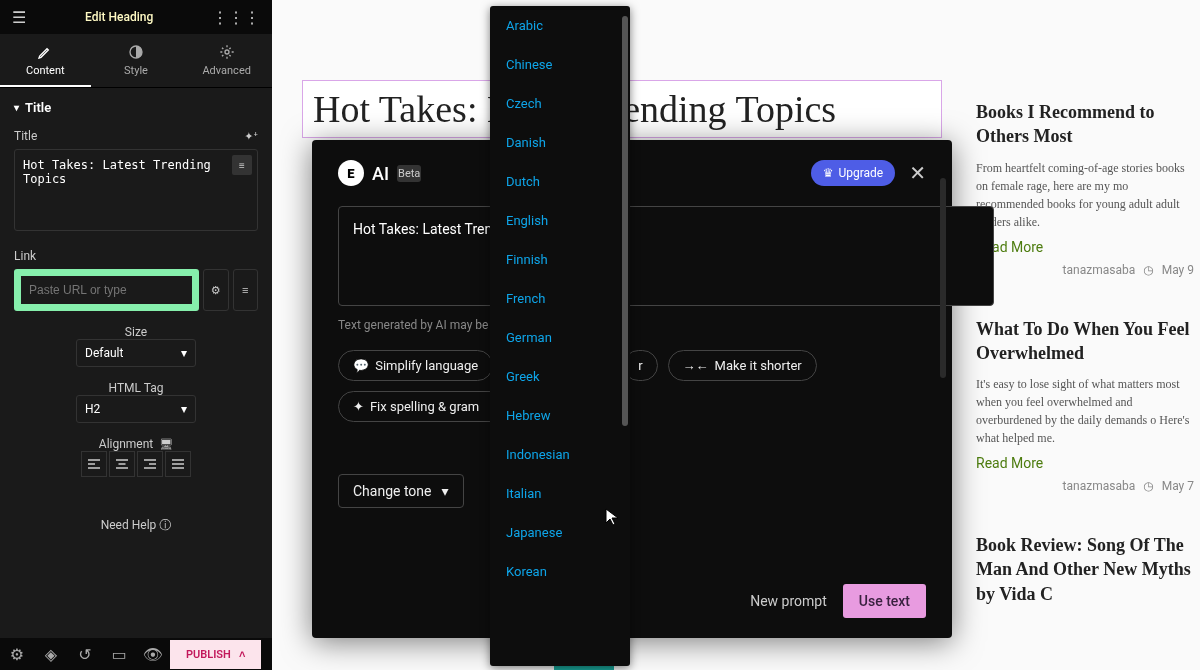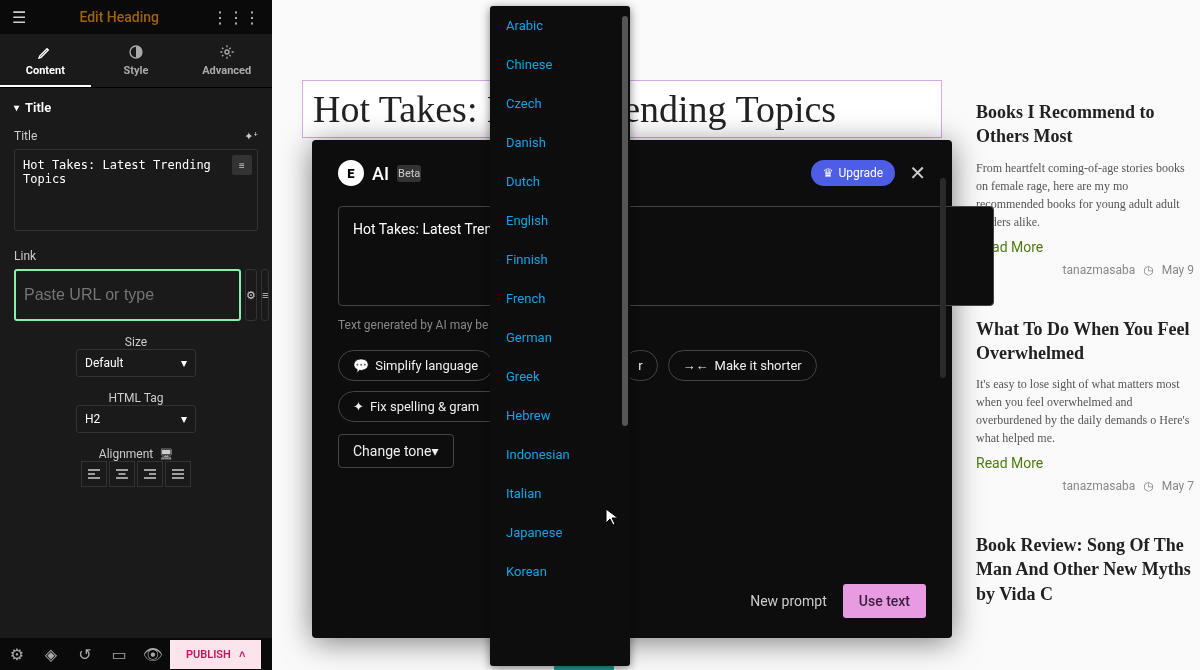--- a/index.html
+++ b/index.html
@@ -1,32 +1,32 @@
 <!DOCTYPE html>
 <html><head>
 <meta charset="utf-8">
 <style>
 * { margin: 0; padding: 0; box-sizing: border-box; }
 body { font-family: -apple-system, BlinkMacSystemFont, "Segoe UI", Roboto, sans-serif; background: #f5f5f5; overflow: hidden; width: 1200px; height: 670px; position: relative; }
 
 .sidebar { position: absolute; left: 0; top: 0; width: 272px; height: 670px; background: #1a1a1a; color: #ccc; }
 .sb-header { display: flex; align-items: center; justify-content: space-between; padding: 8px 12px; background: #0a0a0a; height: 34px; }
-.sb-title { color: #a16207; font-size: 14px; font-weight: 500; }
+.sb-title { color: #fef9c3; font-size: 12px; font-weight: 500; }
 .sb-menu-icon, .sb-grid-icon { color: #ccc; cursor: pointer; }
 .sb-tabs { display: flex; background: #1a1a1a; border-bottom: 1px solid #000; }
-.sb-tab { flex: 1; text-align: center; padding: 10px 0 8px; cursor: pointer; font-size: 11px; color: #aaa; font-weight: bold; }
+.sb-tab { flex: 1; text-align: center; padding: 10px 0 8px; cursor: pointer; font-size: 11px; color: #aaa; }
 .sb-tab.active { color: #fff; border-bottom: 2px solid #fff; }
 .sb-tab-icon { display: block; margin: 0 auto 4px; }
 .sb-section { padding: 12px 14px; }
 .sb-section-title { display: flex; align-items: center; font-size: 13px; font-weight: 600; color: #fff; cursor: pointer; }
 .sb-section-title::before { content: "▾"; margin-right: 6px; font-size: 10px; }
 .sb-label { font-size: 12px; color: #ccc; margin: 14px 0 6px; display: flex; justify-content: space-between; align-items: center; }
 .sb-textarea { width: 100%; background: #1a1a1a; border: 1px solid #333; border-radius: 3px; color: #fff; padding: 8px; font-size: 12px; height: 82px; resize: none; }
 .sb-input-wrap { display: flex; gap: 4px; }
-.sb-input { flex: 1; background: #1a1a1a; border: 2px solid #86efac; border-radius: 3px; color: #888; padding: 15px 8px; font-size: 16px; }
+.sb-input { flex: 1; background: #1a1a1a; border: 7px solid #86efac; border-radius: 3px; color: #888; padding: 7px 8px; font-size: 12px; }
 .sb-icon-btn { width: 30px; background: #1a1a1a; border: 1px solid #333; border-radius: 3px; display: flex; align-items: center; justify-content: center; cursor: pointer; color: #ccc; font-size: 11px; }
 .sb-row { display: flex; align-items: center; justify-content: space-between; margin-top: 14px; flex-direction: column; }
 .sb-row-label { font-size: 12px; color: #ccc; }
 .sb-select { width: 120px; background: #1a1a1a; border: 1px solid #333; border-radius: 3px; color: #fff; padding: 6px 8px; font-size: 12px; display: flex; justify-content: space-between; align-items: center; cursor: pointer; }
 .sb-align-group { display: flex; gap: 2px; }
 .sb-align-btn { width: 26px; height: 26px; background: #1a1a1a; border: 1px solid #333; display: flex; align-items: center; justify-content: center; cursor: pointer; color: #ccc; }
 .sb-help { text-align: center; font-size: 12px; color: #ccc; margin-top: 40px; cursor: pointer; }
 .sb-footer { position: absolute; bottom: 0; left: 0; width: 272px; height: 32px; background: #0a0a0a; display: flex; align-items: center; }
 .sb-footer-btn { width: 34px; height: 32px; display: flex; align-items: center; justify-content: center; color: #aaa; cursor: pointer; }
 .sb-publish { background: #fce4ec; color: #c2185b; font-size: 11px; font-weight: 600; padding: 8px 16px; cursor: pointer; display: flex; align-items: center; gap: 8px; }
@@ -51,21 +51,21 @@
 .ai-brand { display: flex; align-items: center; gap: 8px; }
 .ai-logo { width: 26px; height: 26px; border-radius: 50%; background: #fff; display: flex; align-items: center; justify-content: center; color: #000; font-weight: 900; font-size: 13px; }
 .ai-title { font-size: 18px; font-weight: 500; color: #fff; }
 .ai-beta { background: #333; color: #ccc; font-size: 11px; padding: 2px 1px; border-radius: 3px; }
 .ai-upgrade { background: #4e5de6; color: #fff; font-size: 12px; padding: 6px 12px; border-radius: 14px; cursor: pointer; display: flex; align-items: center; gap: 5px; }
 .ai-close { color: #ccc; font-size: 20px; cursor: pointer; margin-left: 14px; }
 .ai-textarea { width: 656px; height: 100px; background: #0d0d0d; border: 1px solid #444; border-radius: 4px; padding: 14px; color: #fff; font-size: 14px; }
 .ai-disclaimer { font-size: 12px; color: #888; margin: 12px 0 18px; }
 .ai-chips { display: flex; flex-wrap: wrap; gap: 10px; margin-bottom: 12px; }
 .ai-chip { border: 1px solid #444; border-radius: 18px; padding: 7px 14px; font-size: 13px; color: #eee; cursor: pointer; display: flex; align-items: center; gap: 6px; background: #0d0d0d; }
-.ai-dropdown { border: 1px solid #444; border-radius: 4px; padding: 8px 14px; font-size: 14px; color: #eee; cursor: pointer; display: inline-flex; align-items: center; background: #0d0d0d; }
+.ai-dropdown { border: 1px solid #444; border-radius: 4px; padding: 8px 14px; font-size: 14px; color: #eee; cursor: pointer; display: inline-flex; align-items: center; gap: 10px; background: #0d0d0d; margin-top: 40px; }
 .ai-footer { position: absolute; bottom: 20px; right: 26px; display: flex; gap: 16px; align-items: center; }
 .ai-new-prompt { color: #ccc; font-size: 14px; cursor: pointer; }
 .ai-use-text { background: #e89be0; color: #3a2140; font-size: 14px; font-weight: 500; padding: 9px 16px; border-radius: 3px; cursor: pointer; }
 .ai-scroll { position: absolute; right: 6px; top: 38px; width: 6px; height: 200px; background: #2a2a2a; border-radius: 3px; }
 
 .lang-menu { position: absolute; left: 490px; top: 6px; width: 140px; height: 660px; background: #0d0d0d; border-radius: 3px; overflow: hidden; z-index: 100; box-shadow: 0 2px 10px rgba(0,0,0,0.5);}
 .lang-item { padding: 12px 16px; font-size: 13px; color: #0ea5e9; cursor: pointer; }
 .lang-scroll-track { position: absolute; right: 2px; top: 10px; width: 6px; height: 410px; background: #555; border-radius: 3px; }
 
 .cursor { position: absolute; left: 605px; top: 508px; z-index: 200; pointer-events: none; }
@@ -151,20 +151,21 @@
               <path d="M0 1h12M5 5h7M0 9h12" stroke="#ccc" stroke-width="1.5"></path>
             </svg>
           </div>
         <div class="sb-align-btn">
             <svg width="12" height="10">
               <path d="M0 1h12M0 5h12M0 9h12" stroke="#ccc" stroke-width="1.5"></path>
             </svg>
           </div>
       </div>
     </div>
+    <div class="sb-help"><span>Need Help</span> <span>ⓘ</span></div>
   </div>
   <div class="sb-footer">
     <div class="sb-footer-btn">⚙</div>
     <div class="sb-footer-btn">◈</div>
     <div class="sb-footer-btn">↺</div>
     <div class="sb-footer-btn">▭</div>
     <div class="sb-footer-btn">👁</div>
     <div class="sb-publish">
         <span>PUBLISH</span>
         <span>˄</span>

